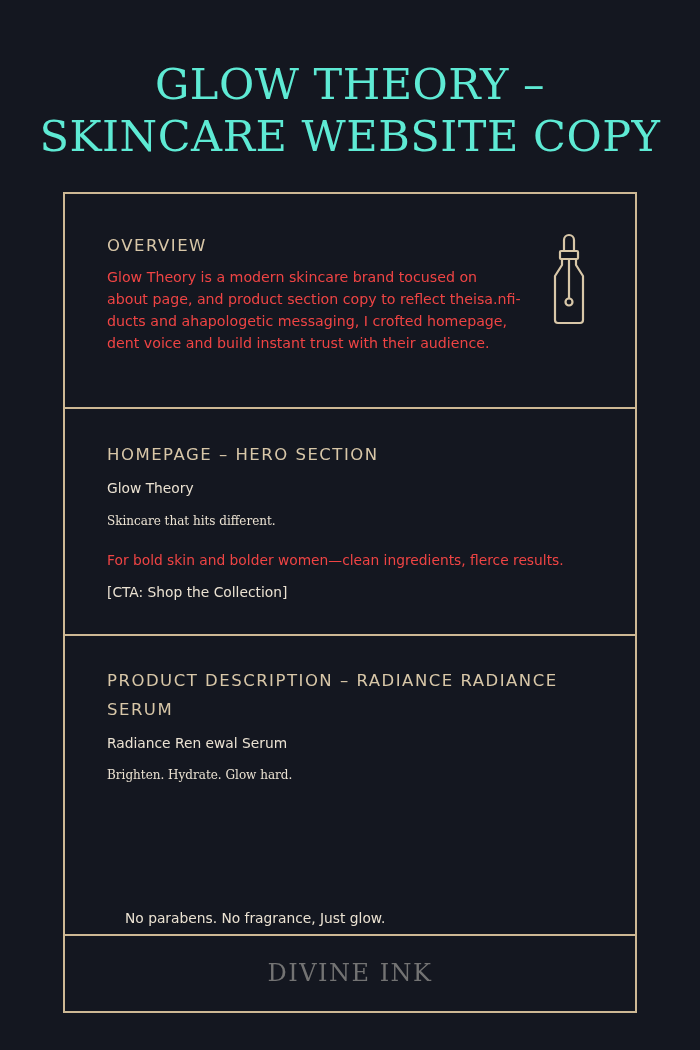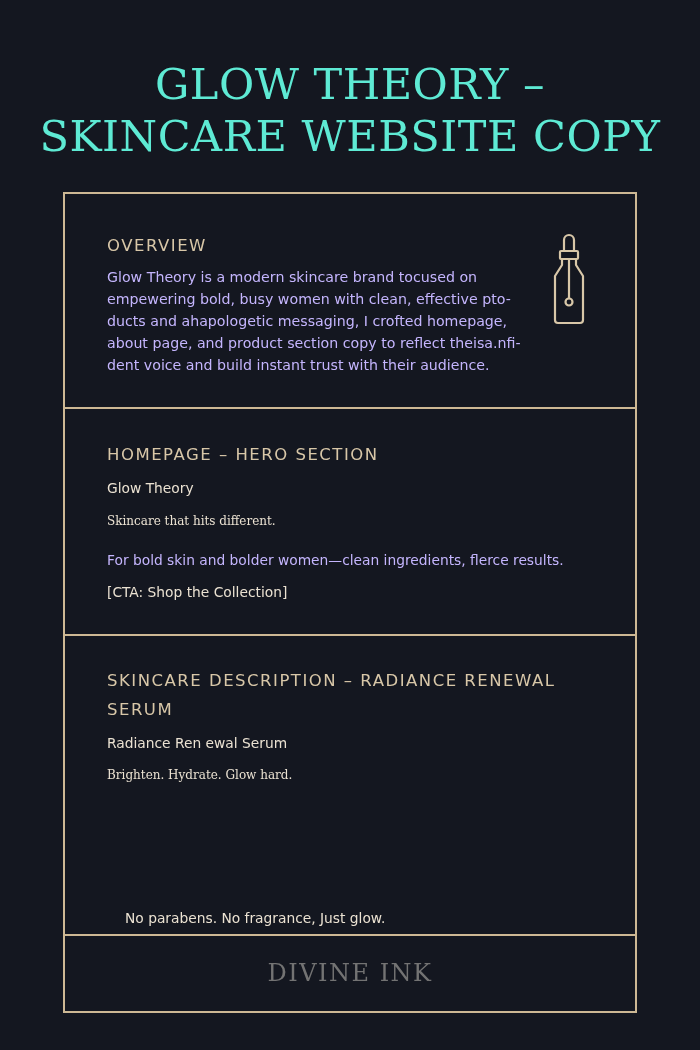--- a/index.html
+++ b/index.html
@@ -60,21 +60,21 @@
     font-size: 16.5px;
     letter-spacing: 1.5px;
     font-weight: normal;
     margin: 0;
     line-height: 29px;
   }
   .body-text {
     font-family: "DejaVu Sans", "Liberation Sans", sans-serif;
     font-size: 14.2px;
     line-height: 22px;
-    color: #c4b5fd;
+    color: #ef4444;
     margin: 0;
   }
   .serif-line {
     font-family: "DejaVu Serif", "Liberation Serif", serif;
     font-size: 12px;
     color: #ebe2d2;
     margin: 0;
   }
   .small {
     font-family: "DejaVu Sans", "Liberation Sans", sans-serif;
@@ -107,23 +107,22 @@
   <span>GLOW THEORY –</span>
   <span>SKINCARE WEBSITE COPY</span>
 </h1>
 
 <div class="frame">
 
   <div class="section" style="top:0; height:214px;">
     <h2 class="heading" style="position:absolute; top:37px; left:42px;">OVERVIEW</h2>
     <div style="position:absolute; top:72px; left:42px; width:460px;">
       <p class="body-text">Glow Theory is a modern skincare brand tocused on</p>
-      <p class="body-text">empewering bold, busy women with clean, effective pto-</p>
+      <p class="body-text">about page, and product section copy to reflect theisa.nfi-</p>
       <p class="body-text">ducts and ahapologetic messaging, I crofted homepage,</p>
-      <p class="body-text">about page, and product section copy to reflect theisa.nfi-</p>
       <p class="body-text">dent voice and build instant trust with their audience.</p>
     </div>
     <svg class="bottle" viewBox="0 0 40 96" fill="none" stroke="#d8c7a8" stroke-width="2.2" stroke-linejoin="round" stroke-linecap="round">
       <path d="M15 19 V8 a5 5 0 0 1 10 0 V19"></path>
       <rect x="11" y="19" width="18" height="8" rx="1"></rect>
       <path d="M13 27 V33 L6 44 V88 a3 3 0 0 0 3 3 H31 a3 3 0 0 0 3 -3 V44 L27 33 V27"></path>
       <line x1="20" y1="27" x2="20" y2="66"></line>
       <circle cx="20" cy="70" r="3.5"></circle>
     </svg>
   </div>
@@ -135,21 +134,21 @@
     <p class="small" style="position:absolute; top:71px; left:42px;">Glow Theory</p>
     <p class="serif-line" style="position:absolute; top:105px; left:42px;">Skincare that hits different.</p>
     <p class="body-text" style="position:absolute; top:140px; left:42px; white-space:nowrap; font-size:13.8px;">For bold skin and bolder women—clean ingredients, flerce results.</p>
     <p class="small" style="position:absolute; top:175px; left:42px;">[CTA: Shop the Collection]</p>
   </div>
 
   <div class="divider" style="top:440px;"></div>
 
   <div class="section" style="top:442px; height:298px;">
     <div style="position:absolute; top:30px; left:42px;">
-      <h2 class="heading">SKINCARE DESCRIPTION – RADIANCE RENEWAL</h2>
+      <h2 class="heading">PRODUCT DESCRIPTION – RADIANCE RADIANCE</h2>
       <h2 class="heading">SERUM</h2>
     </div>
     <p class="small" style="position:absolute; top:99px; left:42px;">Radiance Ren ewal Serum</p>
     <p class="serif-line" style="position:absolute; top:132px; left:42px;">Brighten. Hydrate. Glow hard.</p>
     <p class="small" style="position:absolute; top:244px; left:60px;margin-top:30px;">No parabens. No fragrance, Just glow.</p>
   </div>
 
   <div class="divider" style="top:740px;"></div>
 
   <div class="footer-brand" style="top:765px;">DIVINE INK</div>

